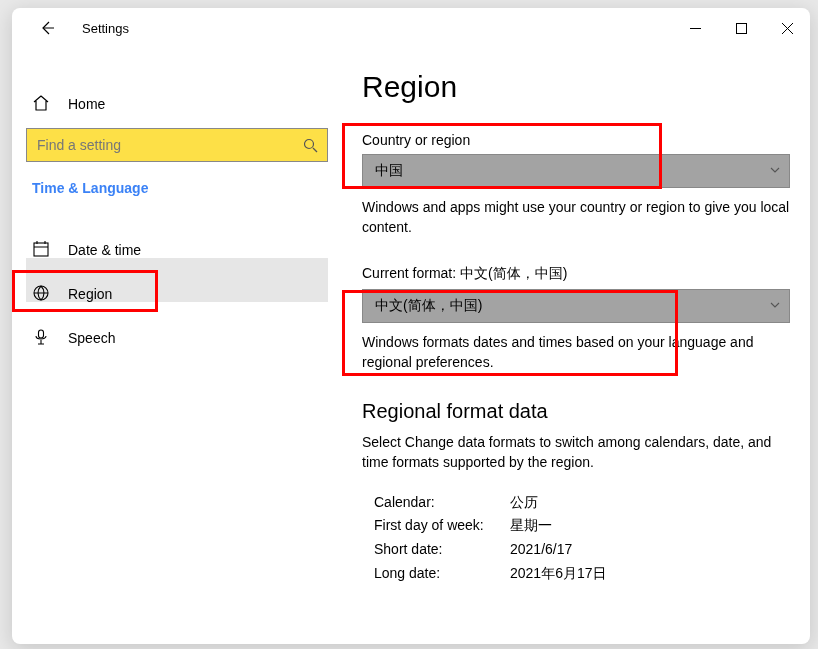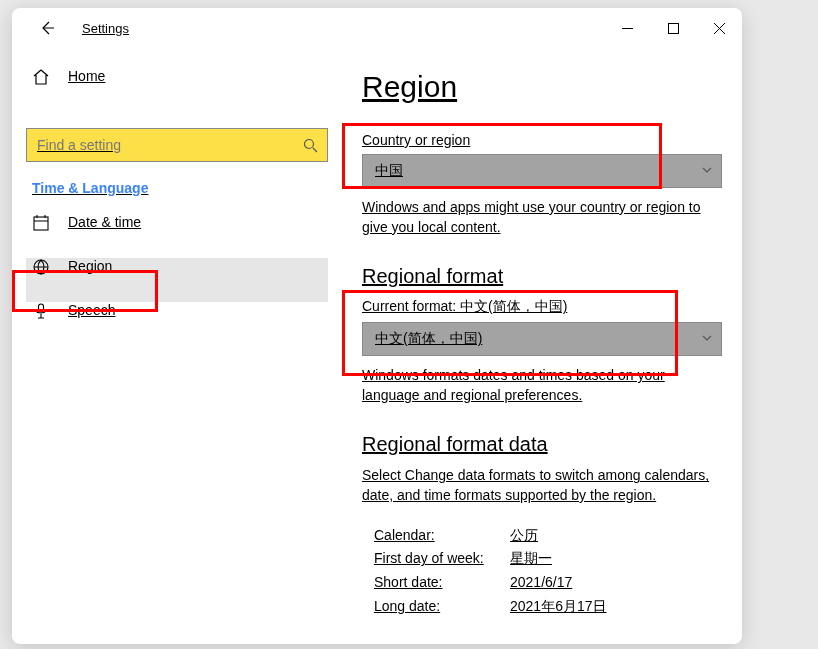--- a/index.html
+++ b/index.html
@@ -7,29 +7,28 @@
     width: 818px;
     height: 649px;
     font-family: "Segoe UI", -apple-system, sans-serif;
     background: #e8e8e8;
     overflow: hidden;
   }
   .window {
     position: absolute;
     left: 12px;
     top: 8px;
-    width: 730px;
+    width: 798px;
     height: 636px;
     background: #ffffff;
     border-radius: 8px;
     box-shadow: 0 4px 20px rgba(0,0,0,0.15);
     display: flex;
     flex-direction: column;
     overflow: hidden;
-    text-decoration: underline;
   }
   .titlebar {
     height: 40px;
     display: flex;
     align-items: center;
     padding-left: 20px;
     flex-shrink: 0;
   }
   .back-btn {
     width: 30px;
@@ -65,21 +64,21 @@
   }
   .sidebar {
     width: 330px;
     padding: 20px 14px 0 14px;
     overflow-y: auto;
     flex-shrink: 0;
   }
   .nav-item {
     height: 44px;
     display: flex;
-    align-items: flex-start;
+    align-items: flex-end;
     padding-left: 6px;
     cursor: pointer;
     font-size: 14px;
     color: #000;
   }
   .nav-icon {
     width: 36px;
     display: flex;
     align-items: center;
     justify-content: flex-start;
@@ -280,21 +279,20 @@
       <div class="dropdown">
         <span>中国</span>
         <span class="chev">
           <svg width="12" height="12" viewBox="0 0 12 12">
               <path d="M2 4 L6 8 L10 4" stroke="#555" stroke-width="1.1" fill="none"></path>
             </svg>
         </span>
       </div>
       <div class="desc">Windows and apps might use your country or region to give you local content.</div>
 
-      <h2 class="group-title">Regional format</h2>
       <div class="sub-label">
         <span>Current format: </span><span>中文(简体，中国)</span>
       </div>
       <div class="dropdown">
         <span>中文(简体，中国)</span>
         <span class="chev">
           <svg width="12" height="12" viewBox="0 0 12 12">
               <path d="M2 4 L6 8 L10 4" stroke="#555" stroke-width="1.1" fill="none"></path>
             </svg>
         </span>

